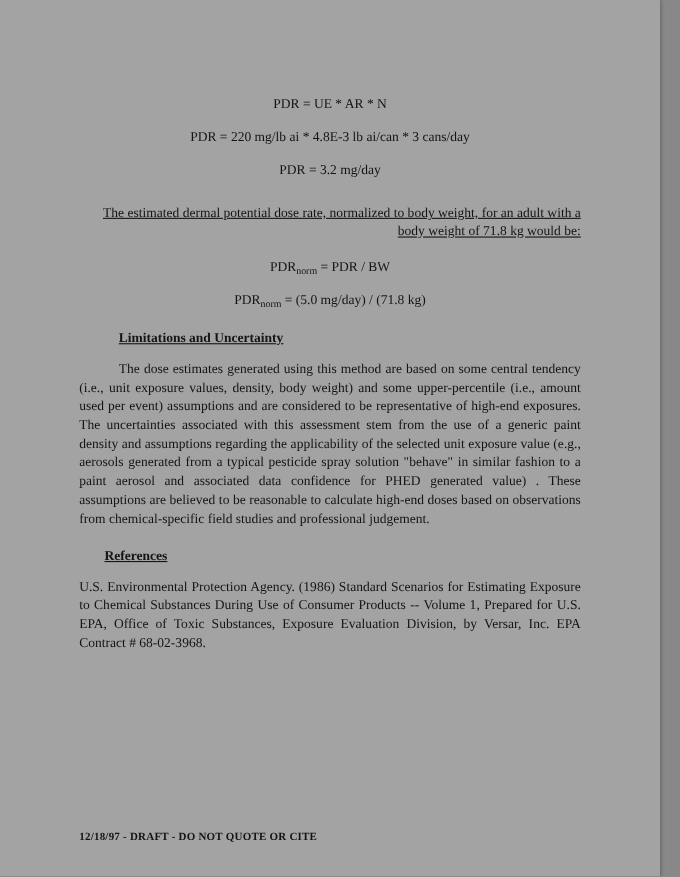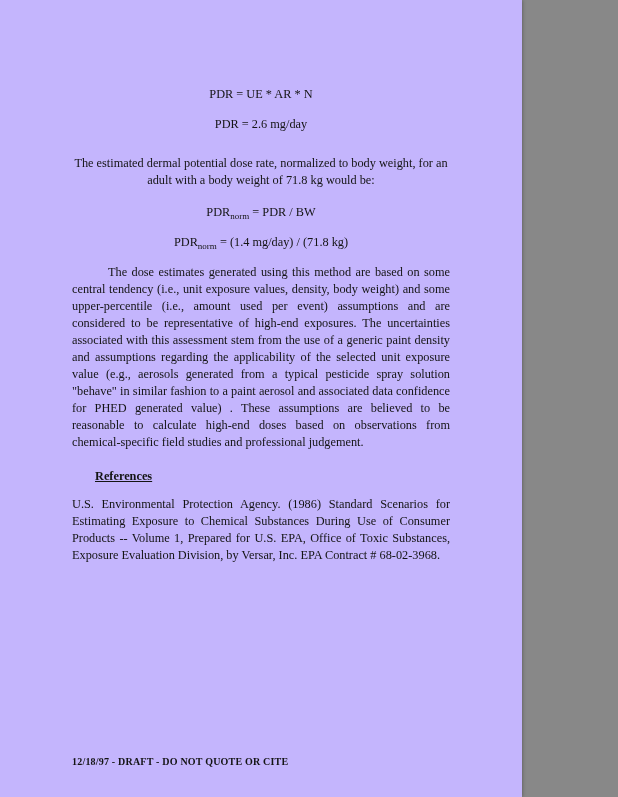--- a/index.html
+++ b/index.html
@@ -1,23 +1,23 @@
 <!DOCTYPE html>
 <html><head>
 <meta charset="utf-8">
 <style>
   html, body {
     margin: 0;
     padding: 0;
     background: #888;
   }
   .page {
-    width: 522px;
+    width: 600px;
     height: 797px;
-    background: #c4b5fd;
+    background: #a3a3a3;
     position: relative;
     font-family: "Liberation Serif", serif;
     color: #141414;
     box-sizing: border-box;
     overflow: hidden;
     box-shadow: 0 0 4px rgba(0,0,0,0.4);
   }
   .content {
     padding: 86px 72px 0 72px;
     font-size: 12.3px;
@@ -30,21 +30,22 @@
   }
   .eq sub {
     font-size: 9px;
     line-height: 0;
   }
   .para {
     text-align: justify;
     margin: 0 0 15px 0;
   }
   .para.no-justify {
-    text-align: center;
+    text-align: right;
+    text-decoration: underline;
   }
   .lead-para {
     margin-top: 22px;
   }
   .indent-first {
     text-indent: 36px;
   }
   .section-heading {
     font-weight: bold;
     text-decoration: underline;
@@ -77,28 +78,30 @@
     font-size: 11.5px;
   }
 </style>
 </head>
 <body>
 
 <div class="page">
   <div class="content">
 
     <div class="eq">PDR = UE * AR * N</div>
-    <div class="eq">PDR = 2.6 mg/day</div>
+    <div class="eq">PDR = 220 mg/lb ai * 4.8E-3 lb ai/can * 3 cans/day</div>
+    <div class="eq">PDR = 3.2 mg/day</div>
 
     <p class="para no-justify lead-para">The estimated dermal potential dose rate, normalized to body weight, for an adult with a body weight of 71.8 kg would be:</p>
 
     <div class="eq"><span>PDR</span><sub>norm</sub><span> = PDR / BW</span></div>
-    <div class="eq"><span>PDR</span><sub>norm</sub><span> = (1.4 mg/day) / (71.8 kg)</span></div>
+    <div class="eq"><span>PDR</span><sub>norm</sub><span> = (5.0 mg/day) / (71.8 kg)</span></div>
 
 
+    <div class="section-heading">Limitations and Uncertainty</div>
 
     <p class="para indent-first">The dose estimates generated using this method are based on some central tendency (i.e., unit exposure values, density, body weight) and some upper-percentile (i.e., amount used per event) assumptions and are considered to be representative of high-end exposures.  The uncertainties associated with this assessment stem from the use of a generic paint density and assumptions regarding the applicability of the selected unit exposure value (e.g., aerosols generated from a typical pesticide spray solution "behave" in similar fashion to a paint aerosol and associated data confidence for PHED generated value) .  These assumptions are believed to be reasonable to calculate high-end doses based on observations from chemical-specific field studies and professional judgement.</p>
 
     <div class="section-heading small-indent">References</div>
 
     <p class="para">U.S. Environmental Protection Agency.  (1986) Standard Scenarios for Estimating Exposure to Chemical Substances During Use of Consumer Products -- Volume 1, Prepared for U.S. EPA, Office of Toxic Substances, Exposure Evaluation Division, by Versar, Inc. EPA Contract # 68-02-3968.</p>
 
 
   </div>
 

